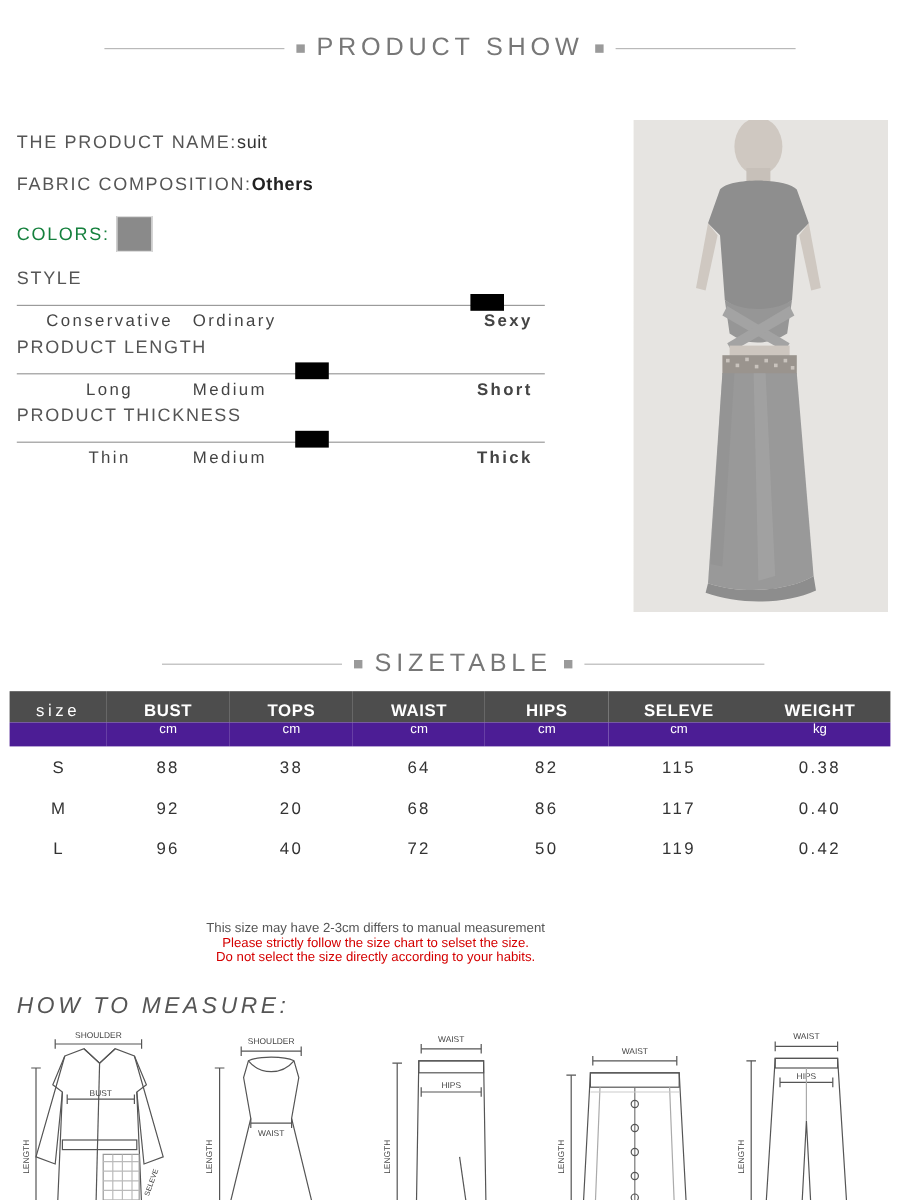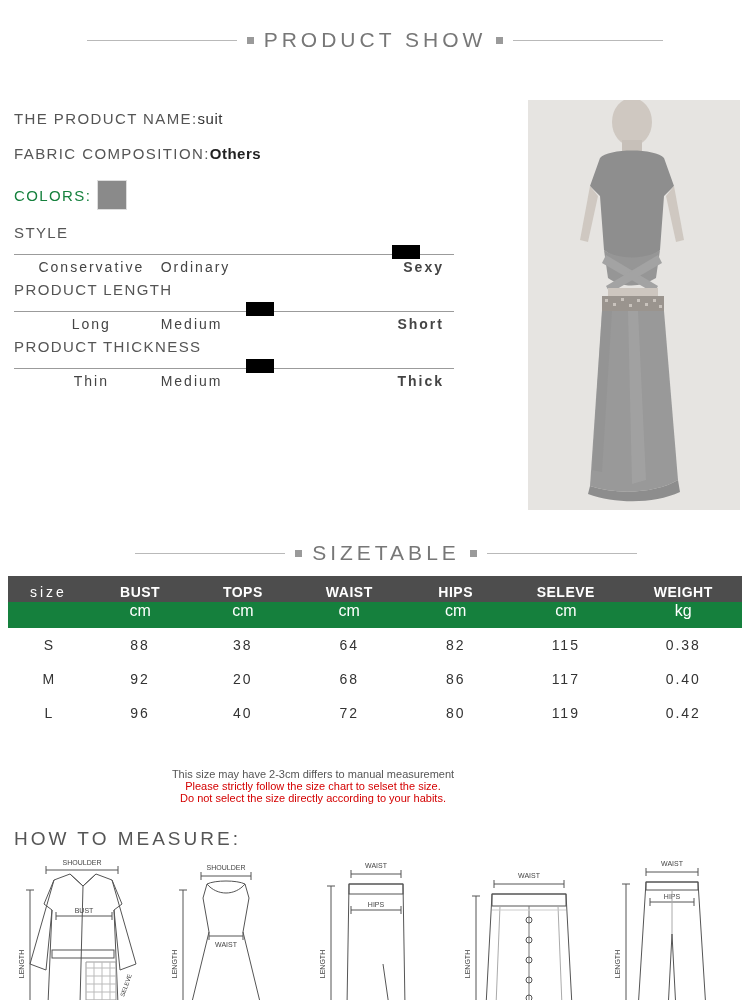--- a/index.html
+++ b/index.html
@@ -77,37 +77,37 @@
 
   
   .sizetable { position: absolute; top: 548px; left: 8px; width: 734px; }
   table { border-collapse: collapse; width: 100%; }
   thead tr.head-main th {
     background: #4d4d4d; color: #fff; font-size: 14px; font-weight: 700;
     padding: 8px 0 2px 0; letter-spacing: 0.5px;
   }
   thead tr.head-main th.sizecol { font-weight: 400; letter-spacing: 3px; font-size: 14px; margin-left: 22px; }
   thead tr.head-unit th {
-    background: #15803d; color: #fff; font-size: 16px; font-weight: 400;
+    background: #4c1d95; color: #fff; font-size: 11px; font-weight: 400;
     padding: 0 0 8px 0;
   }
   tbody td {
     font-size: 14px; color: #333; text-align: center; padding: 9px 0;
     letter-spacing: 2px;
   }
   tbody td.sizecol { letter-spacing: 0; }
 
   .notes { position: absolute; top: 740px; left: 0; width: 626px; text-align: center; }
   .notes .n1 { font-size: 11px; color: #555; }
   .notes .n2, .notes .n3 { font-size: 11px; color: #d40000; }
 
   
   .howto {
     position: absolute; top: 800px; left: 14px;
-    font-size: 19px; letter-spacing: 3px; color: #555;
+    font-size: 19px; letter-spacing: 3px; color: #555; font-style: italic;
   }
   .diagrams {
     position: absolute; top: 826px; left: 8px; width: 734px; height: 170px;
     display: flex; justify-content: space-between; align-items: flex-start;
   }
   .diagrams .dg { width: 140px; height: 168px; }
   .diagrams svg { display:block; }
   text { font-family: "Liberation Sans", sans-serif; }
 </style>
 </head>
@@ -259,21 +259,21 @@
           <td>68</td>
           <td>86</td>
           <td>117</td>
           <td>0.40</td>
         </tr>
         <tr>
           <td class="sizecol">L</td>
           <td>96</td>
           <td>40</td>
           <td>72</td>
-          <td>80</td>
+          <td>50</td>
           <td>119</td>
           <td>0.42</td>
         </tr>
       </tbody>
     </table>
   </div>
 
   <div class="notes">
     <div class="n1">This size may have 2-3cm differs to manual measurement</div>
     <div class="n2">Please strictly follow the size chart to selset the size.</div>

